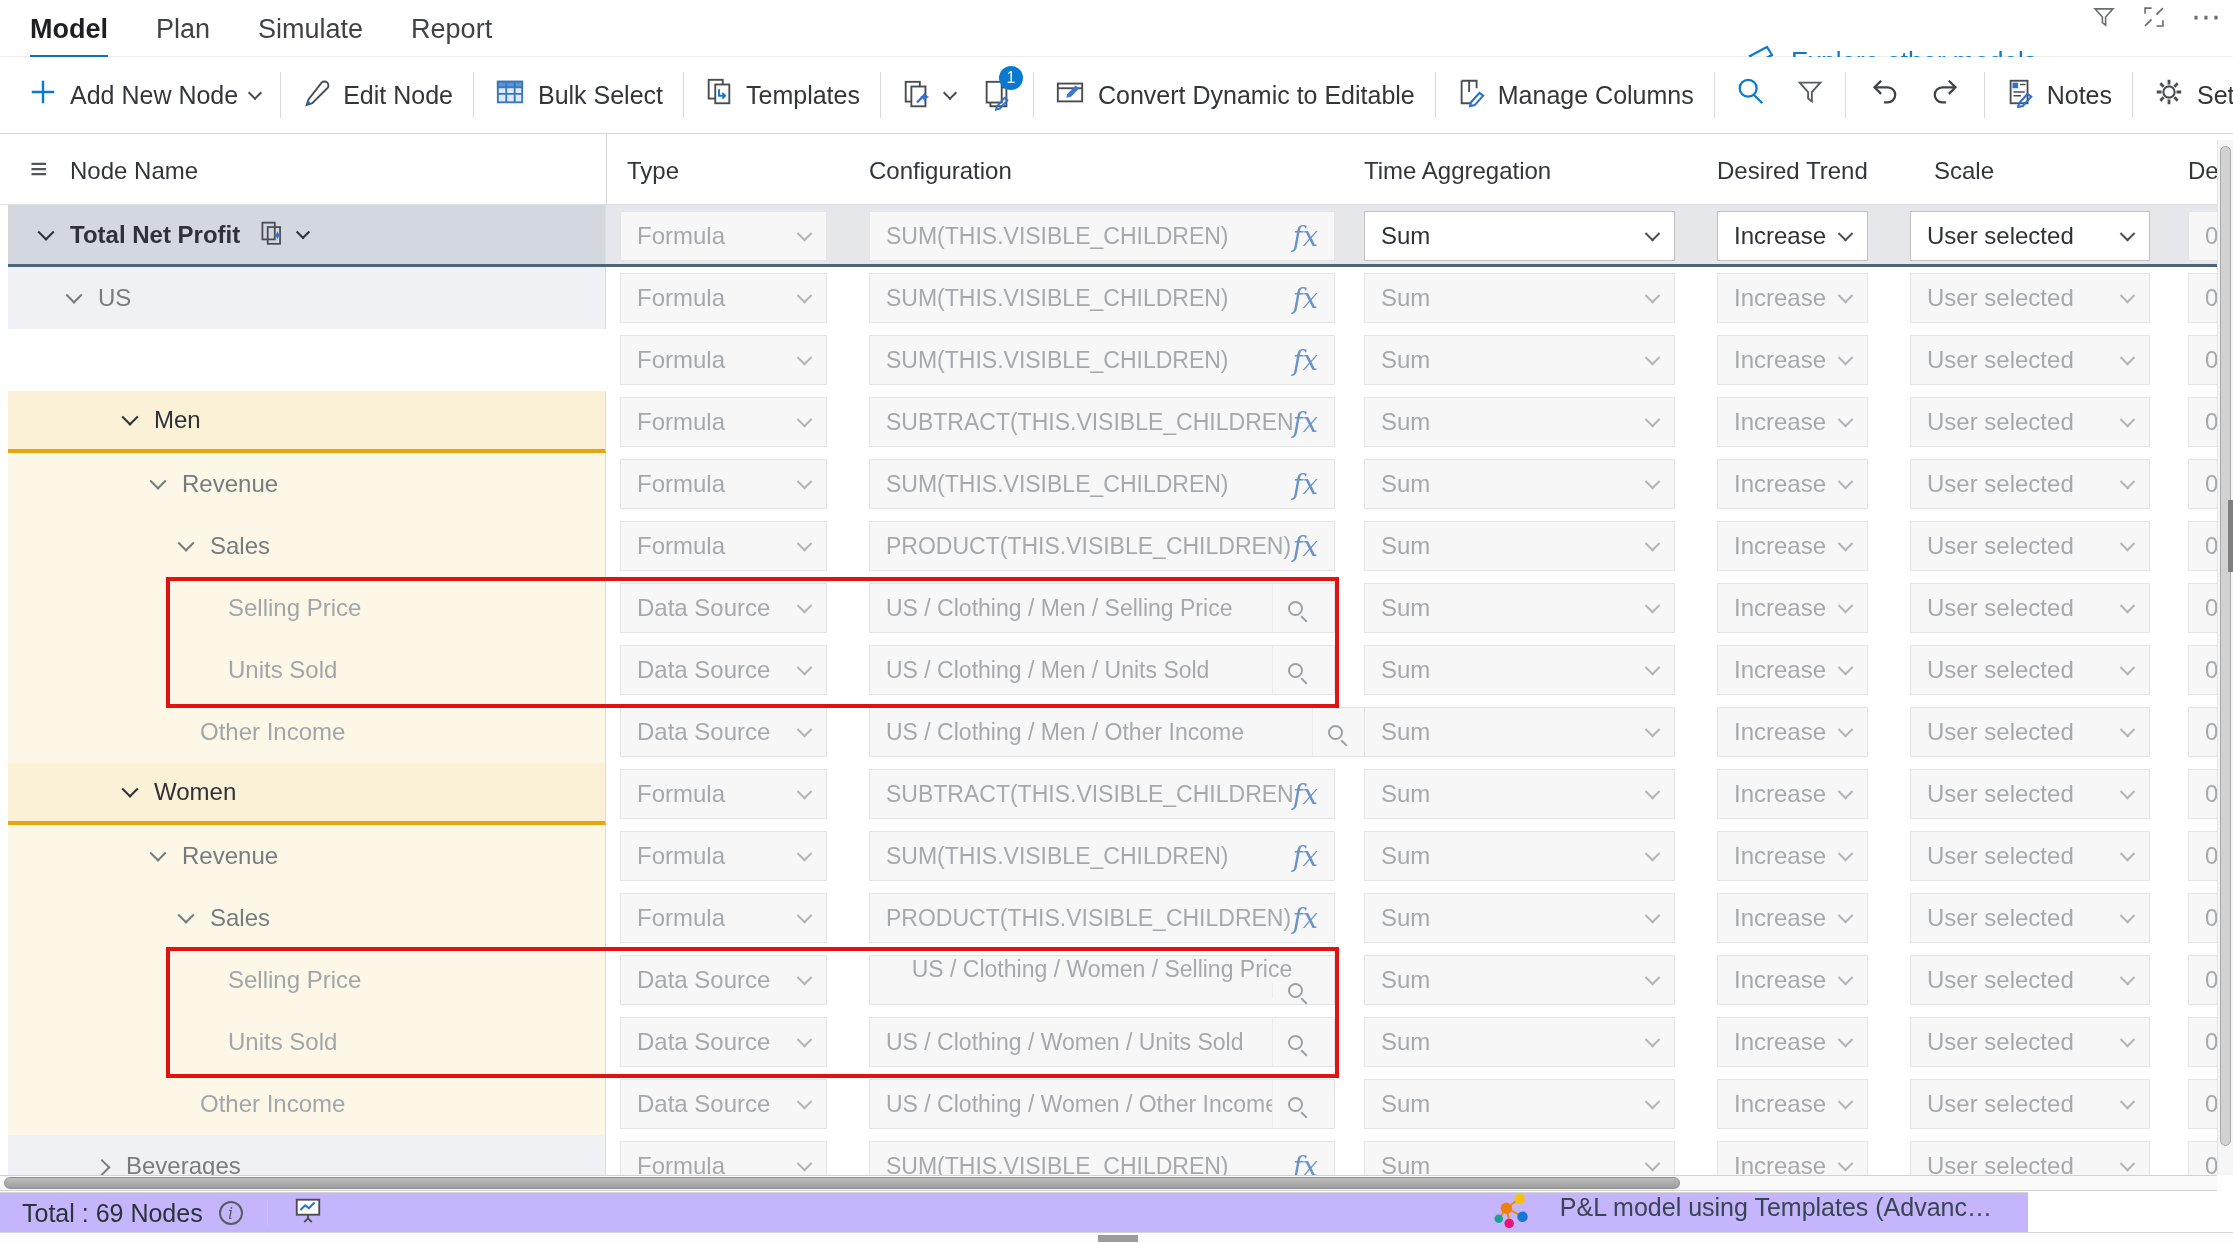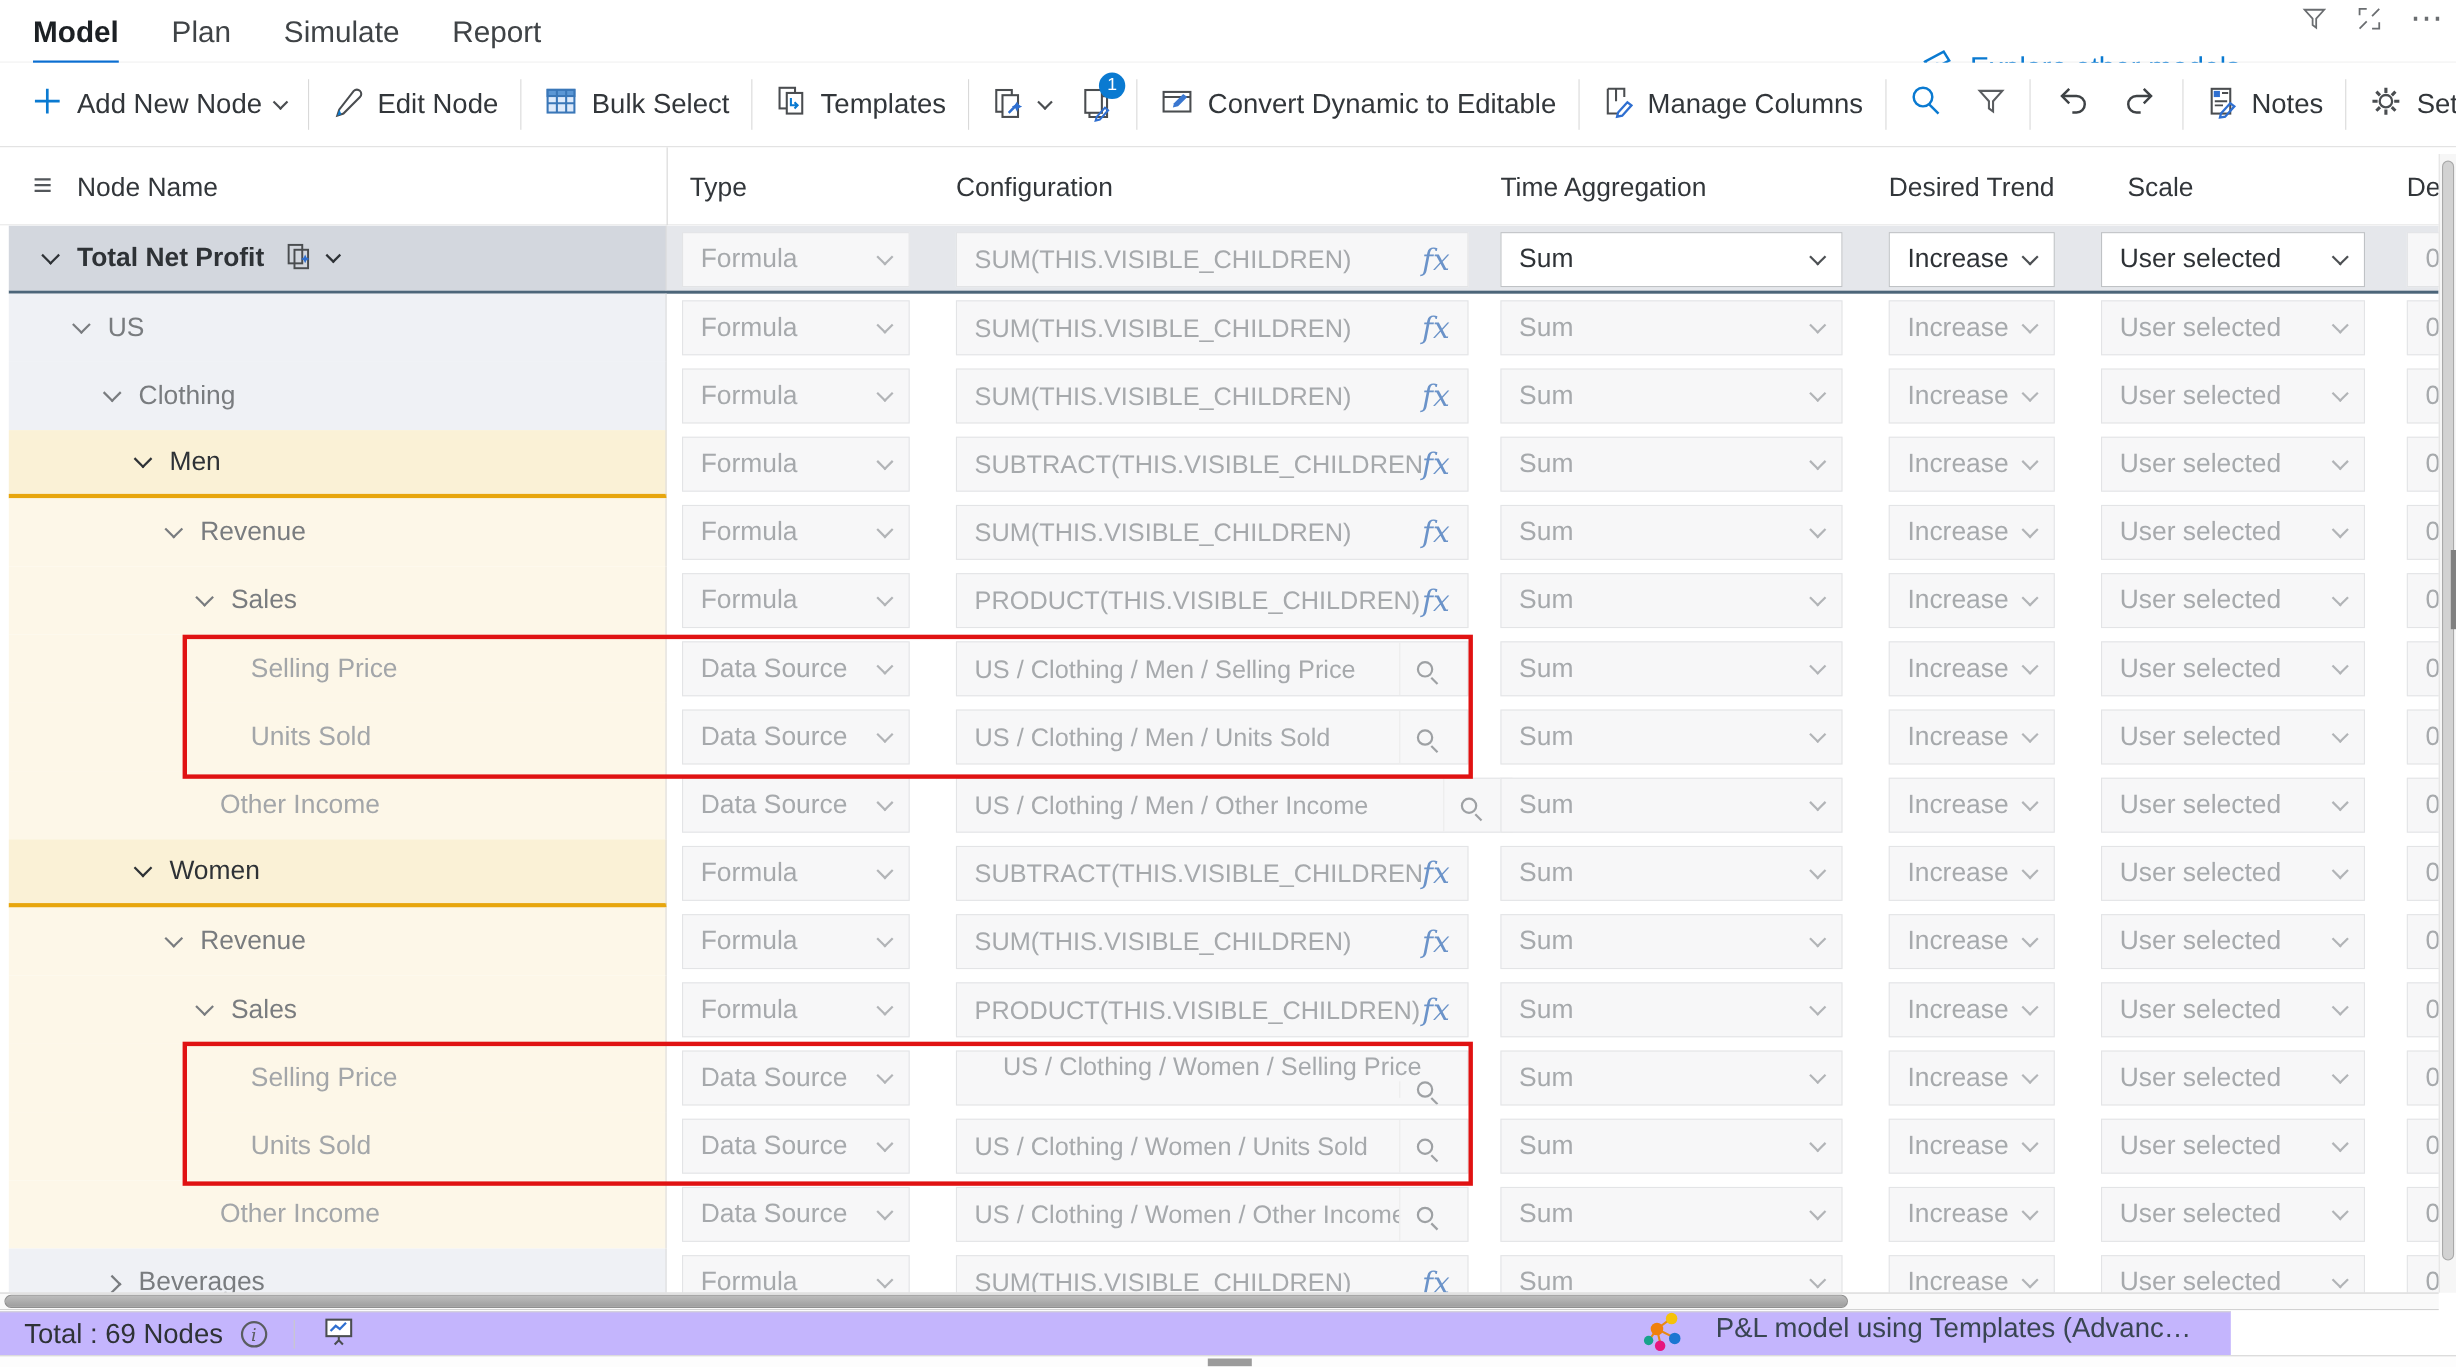--- a/index.html
+++ b/index.html
@@ -302,24 +302,20 @@
         </div>
         <div class="cellbox" style="left: 1902px; width: 240px;">
           <span>User selected</span>
           <span class="dchev"></span>
         </div>
         <div class="cellbox" style="left: 2180px; width: 58px;">
           <span>0</span>
         </div>
       </div>
       <div class="trow region" style="top: 124px;">
-        <div class="namecell lbl-mid" style="padding-left: 88px;">
-          <span class="nchev down" style="margin-right: 18px;"></span>
-          <span>Clothing</span>
-        </div>
         <div class="cellbox" style="left: 612px; width: 207px;">
           <span>Formula</span>
           <span class="dchev"></span>
         </div>
         <div class="cellbox" style="left: 861px; width: 466px;">
           <span class="cfgtext">SUM(THIS.VISIBLE_CHILDREN)</span>
           <span class="fx">fx</span>
         </div>
         <div class="cellbox" style="left: 1356px; width: 311px;">
           <span>Sum</span>

